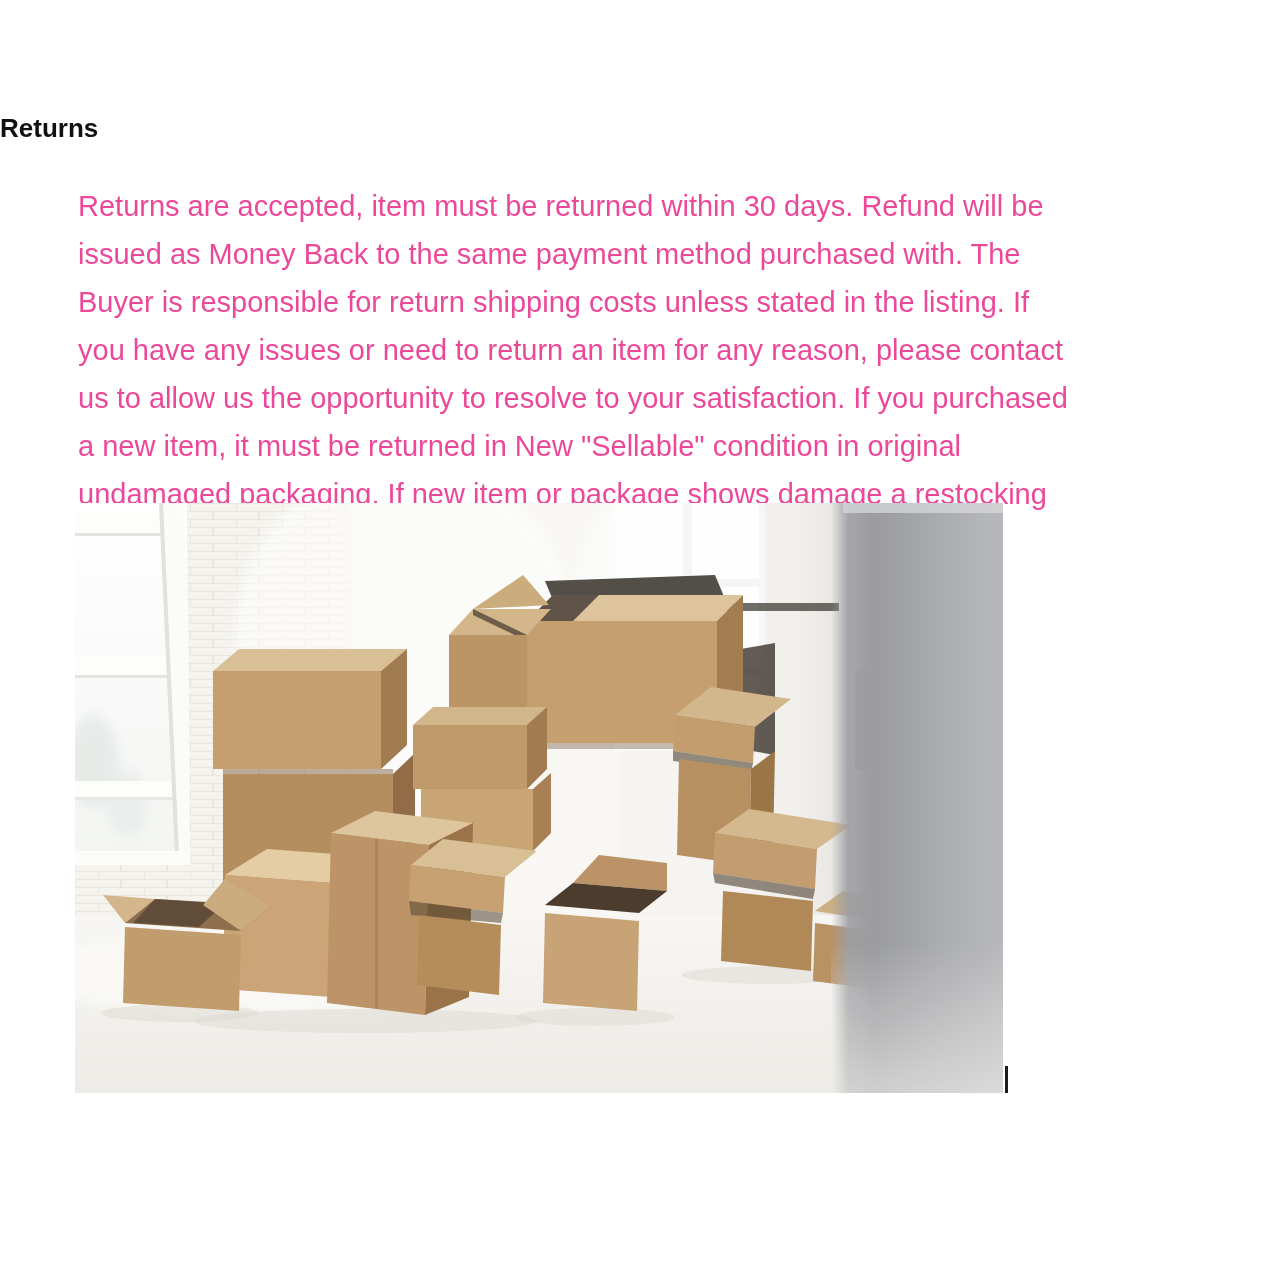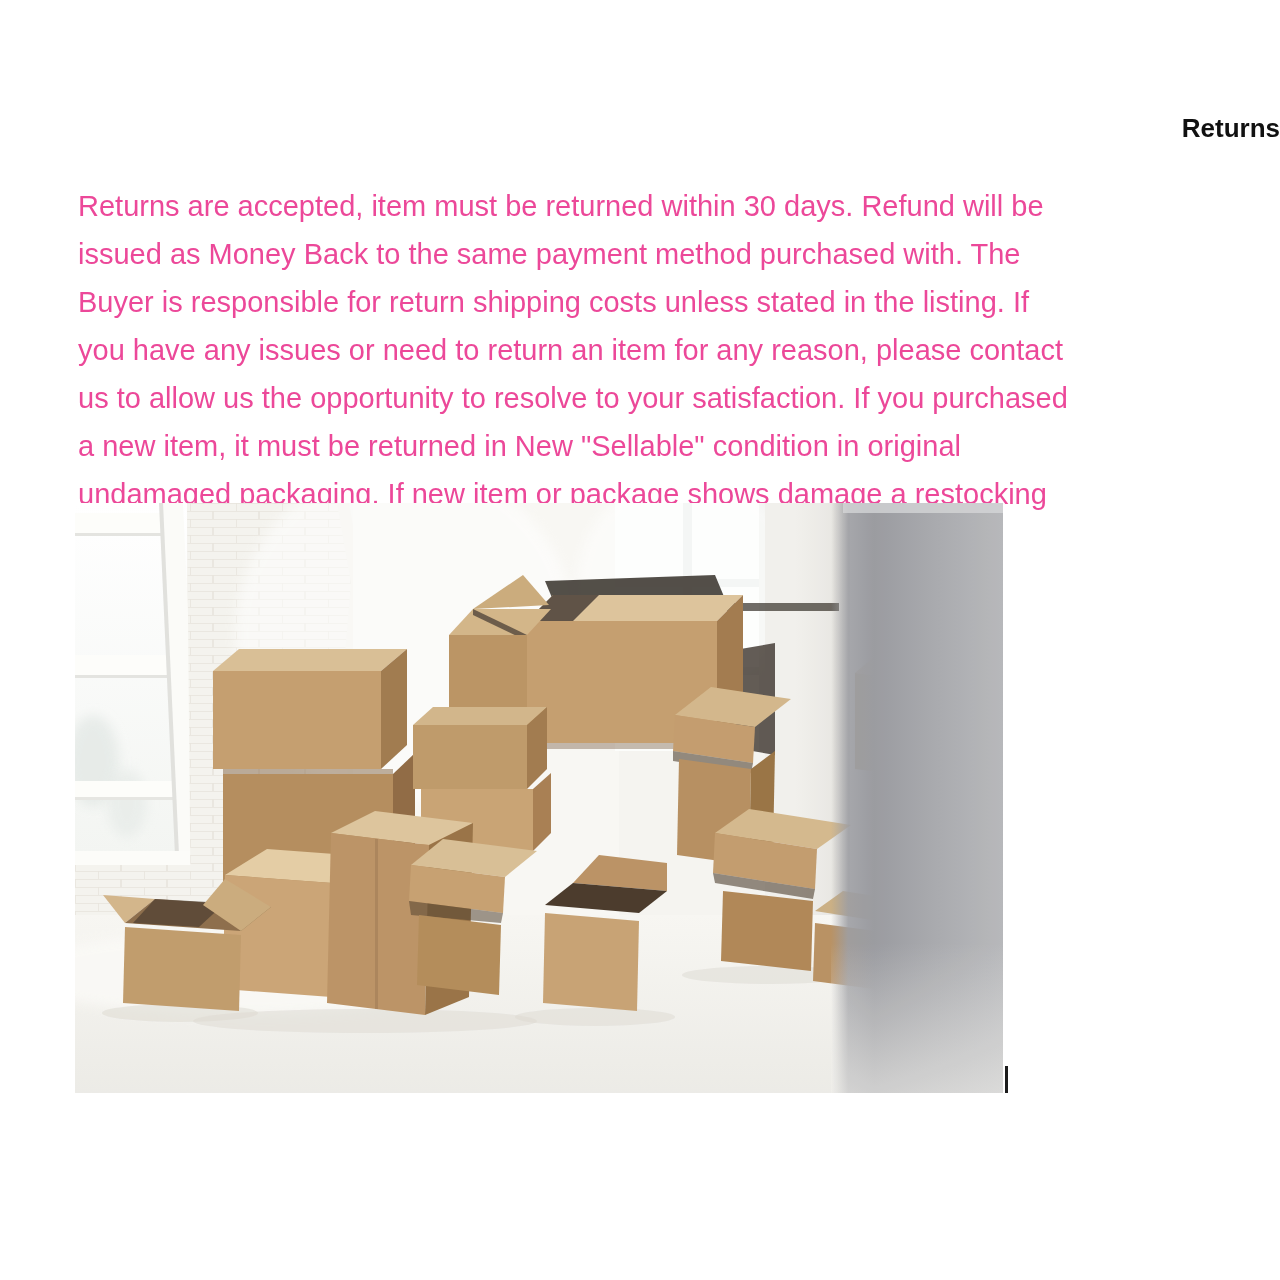--- a/index.html
+++ b/index.html
@@ -4,21 +4,21 @@
 <style>
   html,body{margin:0;padding:0;}
   body{
     width:1280px;height:1280px;position:relative;overflow:hidden;
     background:#ffffff;
     font-family:"Liberation Sans", sans-serif;
     color:#141414;
   }
   .heading{
     position:absolute;top:112px;left:0;width:1280px;
-    text-align:right;font-size:26px;line-height:32px;font-weight:bold;color:#111;
+    text-align:left;font-size:26px;line-height:32px;font-weight:bold;color:#111;
   }
   .policy{
     position:absolute;top:182px;left:78px;width:1190px;
     font-size:29px;line-height:48px;color:#ec4899;
     white-space:pre-line;
   }
   .photo{
     position:absolute;left:75px;top:503px;width:928px;height:590px;
   }
   .photo svg{display:block;width:100%;height:100%;}

